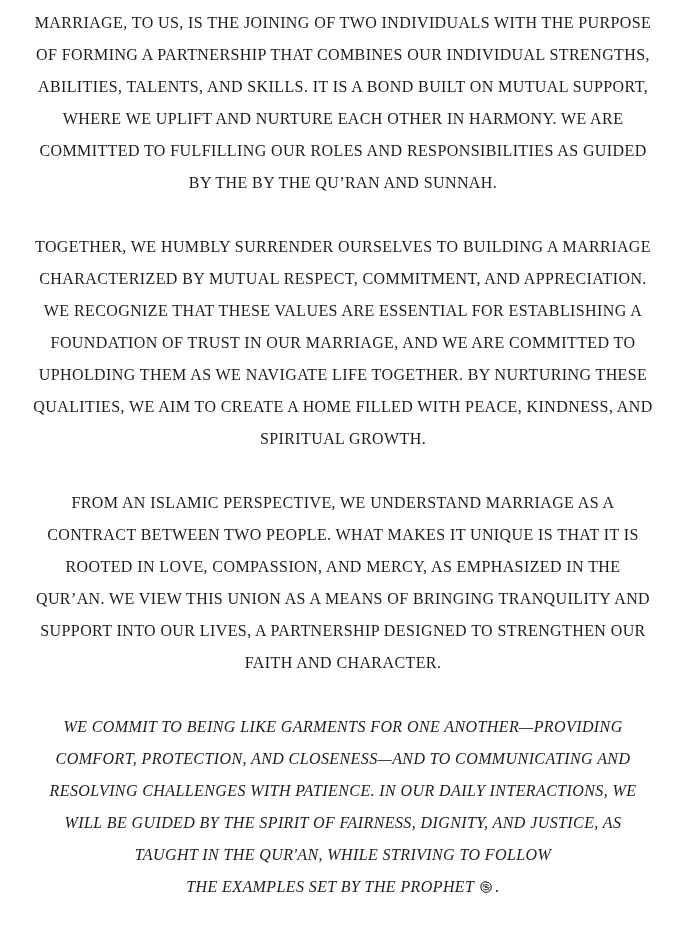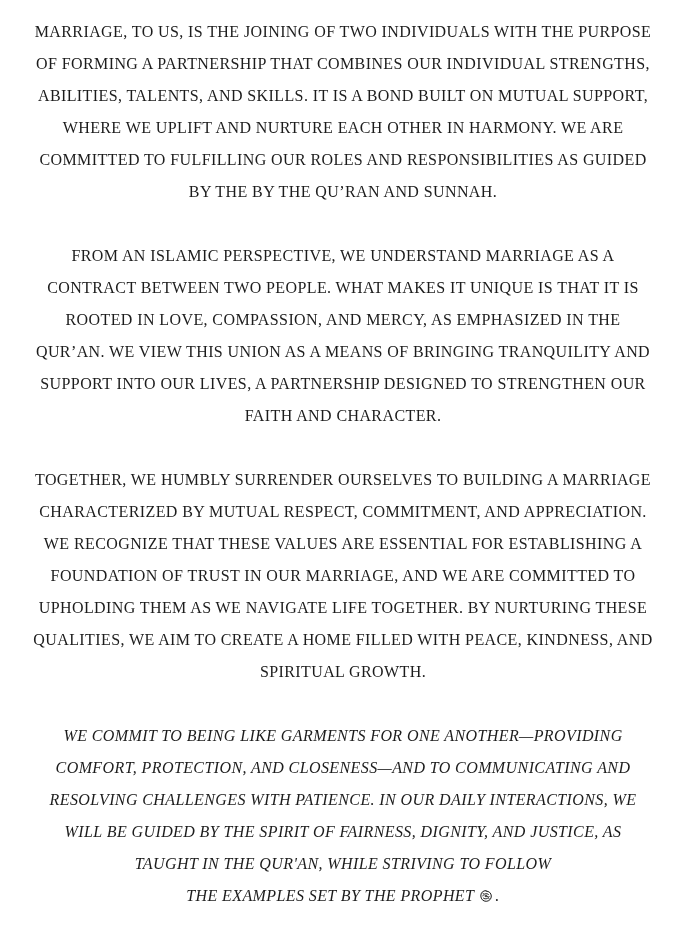--- a/index.html
+++ b/index.html
@@ -18,21 +18,21 @@
     min-height: 929px;
     padding: 7px 16px 24px 16px;
     font-family: "Liberation Serif", "DejaVu Serif", serif;
     font-size: 16px;
     line-height: 32px;
     letter-spacing: 0.4px;
     color: #1c1c1c;
     text-align: center;
   }
   .para {
-    margin: 9px 0 32px 0;
+    margin: 0 0 32px 0;
     white-space: pre-line; 
   }
   .para:last-child {
     margin-bottom: 0;
     font-style: italic;
   }
   .pbuh-icon {
     display: inline-block;
     width: 14px;
     height: 14px;
@@ -49,34 +49,34 @@
 <body>
 
 <main class="page">
   <p class="para">MARRIAGE, TO US, IS THE JOINING OF TWO INDIVIDUALS WITH THE PURPOSE
 OF FORMING A PARTNERSHIP THAT COMBINES OUR INDIVIDUAL STRENGTHS,
 ABILITIES, TALENTS, AND SKILLS. IT IS A BOND BUILT ON MUTUAL SUPPORT,
 WHERE WE UPLIFT AND NURTURE EACH OTHER IN HARMONY. WE ARE
 COMMITTED TO FULFILLING OUR ROLES AND RESPONSIBILITIES AS GUIDED
 BY THE BY THE QU’RAN AND SUNNAH.</p>
 
-  <p class="para">FROM AN ISLAMIC PERSPECTIVE, WE UNDERSTAND MARRIAGE AS A
-CONTRACT BETWEEN TWO PEOPLE. WHAT MAKES IT UNIQUE IS THAT IT IS
-ROOTED IN LOVE, COMPASSION, AND MERCY, AS EMPHASIZED IN THE
-QUR’AN. WE VIEW THIS UNION AS A MEANS OF BRINGING TRANQUILITY AND
-SUPPORT INTO OUR LIVES, A PARTNERSHIP DESIGNED TO STRENGTHEN OUR
-FAITH AND CHARACTER.</p>
-
   <p class="para">TOGETHER, WE HUMBLY SURRENDER OURSELVES TO BUILDING A MARRIAGE
 CHARACTERIZED BY MUTUAL RESPECT, COMMITMENT, AND APPRECIATION.
 WE RECOGNIZE THAT THESE VALUES ARE ESSENTIAL FOR ESTABLISHING A
 FOUNDATION OF TRUST IN OUR MARRIAGE, AND WE ARE COMMITTED TO
 UPHOLDING THEM AS WE NAVIGATE LIFE TOGETHER. BY NURTURING THESE
 QUALITIES, WE AIM TO CREATE A HOME FILLED WITH PEACE, KINDNESS, AND
 SPIRITUAL GROWTH.</p>
+
+  <p class="para">FROM AN ISLAMIC PERSPECTIVE, WE UNDERSTAND MARRIAGE AS A
+CONTRACT BETWEEN TWO PEOPLE. WHAT MAKES IT UNIQUE IS THAT IT IS
+ROOTED IN LOVE, COMPASSION, AND MERCY, AS EMPHASIZED IN THE
+QUR’AN. WE VIEW THIS UNION AS A MEANS OF BRINGING TRANQUILITY AND
+SUPPORT INTO OUR LIVES, A PARTNERSHIP DESIGNED TO STRENGTHEN OUR
+FAITH AND CHARACTER.</p>
 
   <p class="para"><span>WE COMMIT TO BEING LIKE GARMENTS FOR ONE ANOTHER—PROVIDING
 COMFORT, PROTECTION, AND CLOSENESS—AND TO COMMUNICATING AND
 RESOLVING CHALLENGES WITH PATIENCE. IN OUR DAILY INTERACTIONS, WE
 WILL BE GUIDED BY THE SPIRIT OF FAIRNESS, DIGNITY, AND JUSTICE, AS
 TAUGHT IN THE QUR'AN, WHILE STRIVING TO FOLLOW
 THE EXAMPLES SET BY THE PROPHET</span><span class="pbuh-icon"><svg viewBox="0 0 14 14" xmlns="http://www.w3.org/2000/svg" aria-hidden="true">
         <g fill="none" stroke="#1c1c1c" stroke-width="1" stroke-linecap="round">
           <path d="M7 1.6 C3.8 1.5 1.7 3.9 1.8 7 C1.9 10.1 4.2 12.4 7.2 12.3 C10.2 12.2 12.4 10 12.3 7 C12.2 4.2 10.1 2.1 7.2 2.1"></path>
           <path d="M3.9 6.9 C4.4 4.6 7.8 3.9 9.4 5.4"></path>

